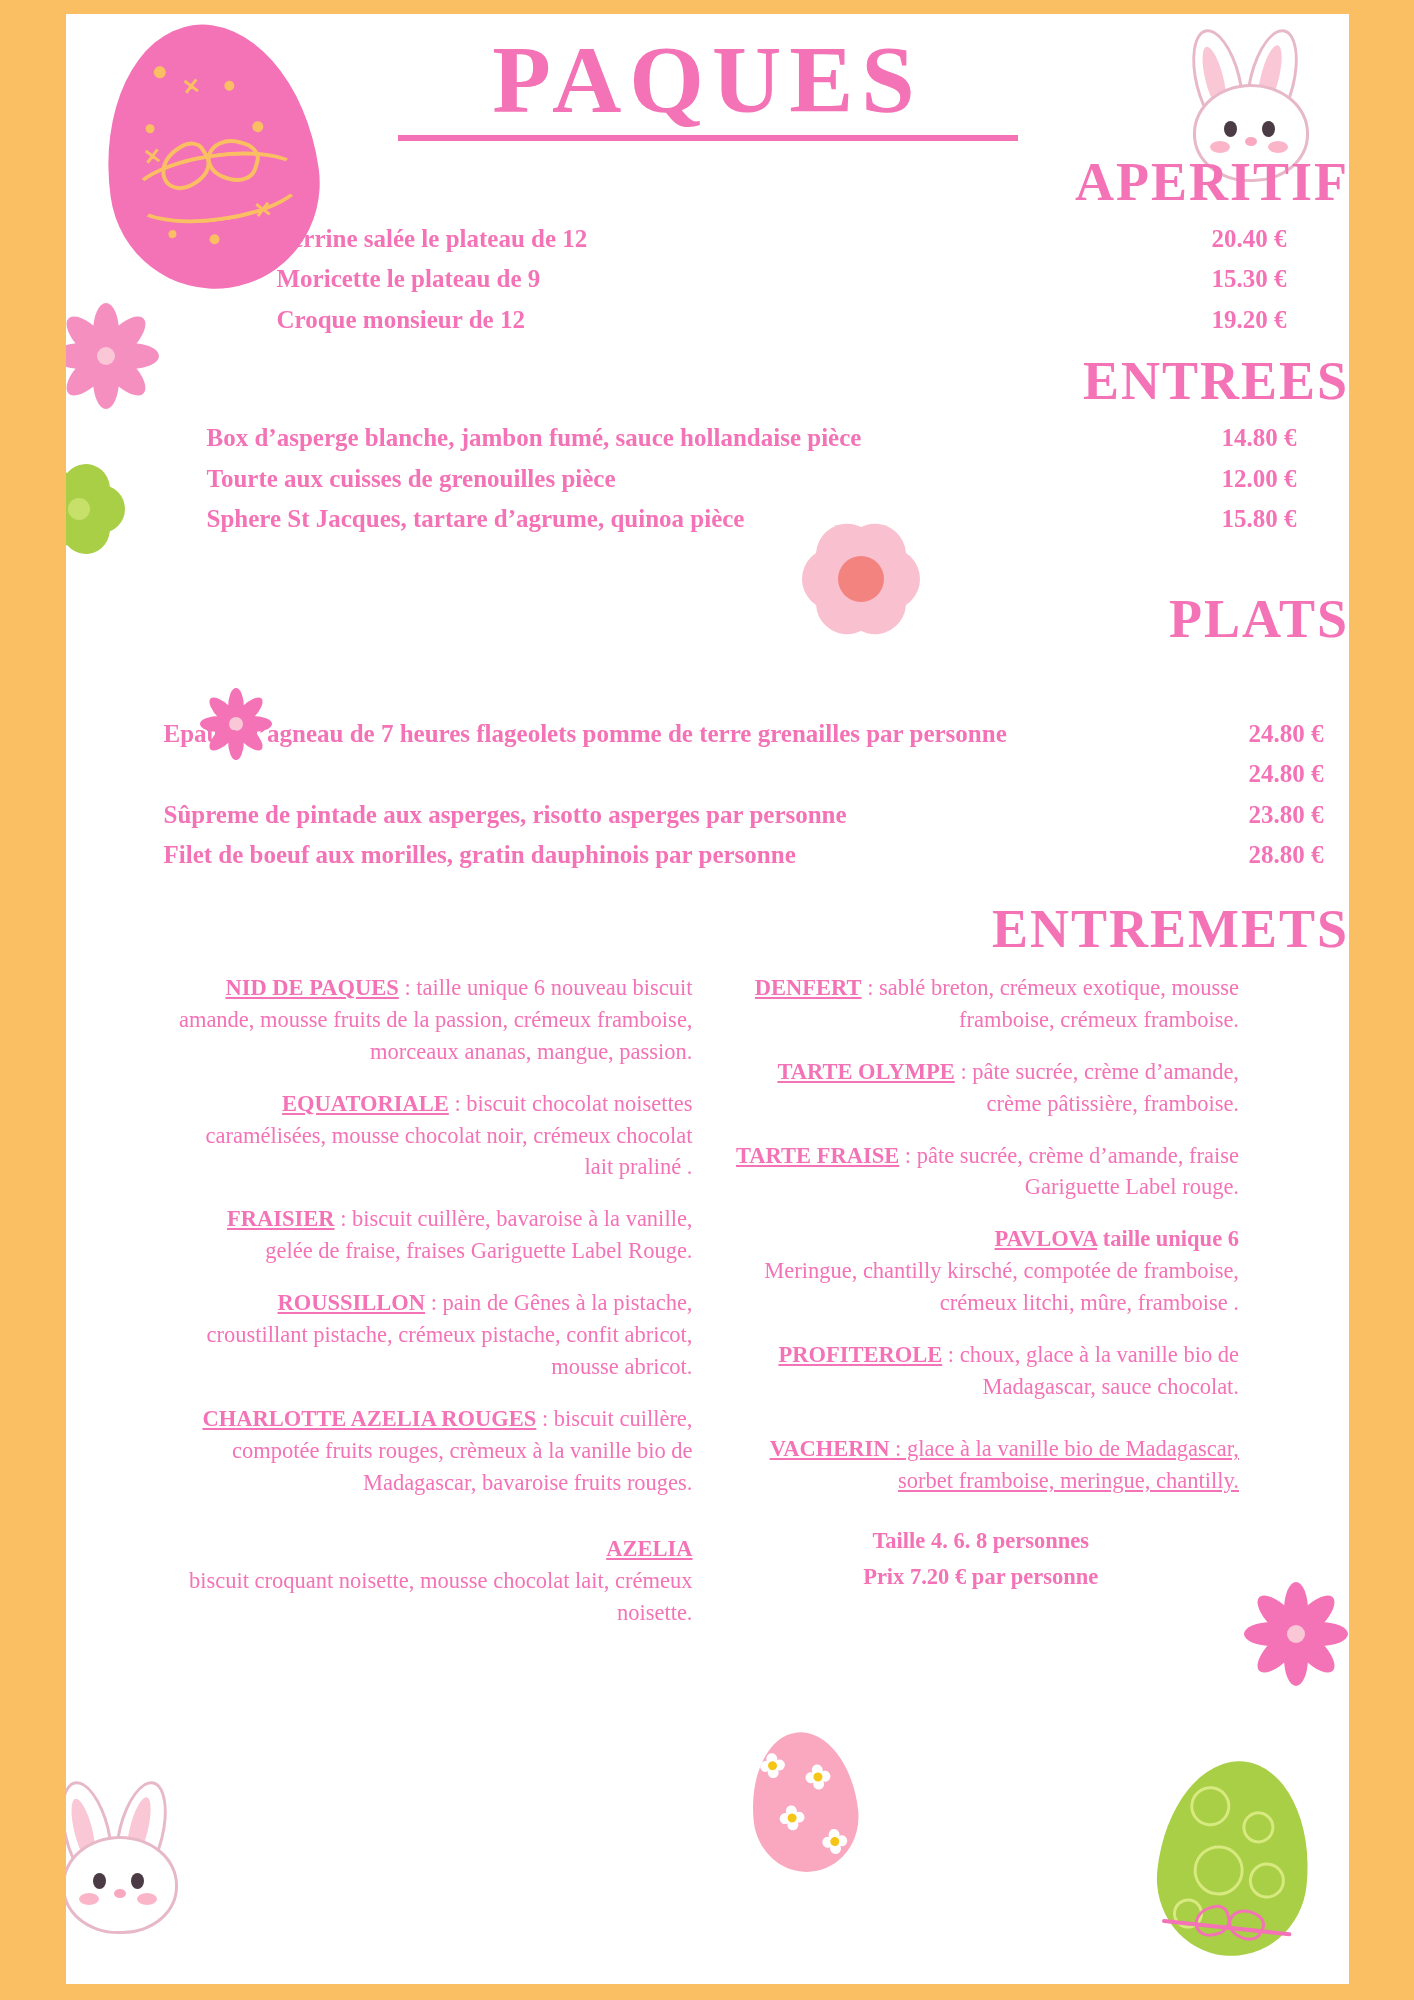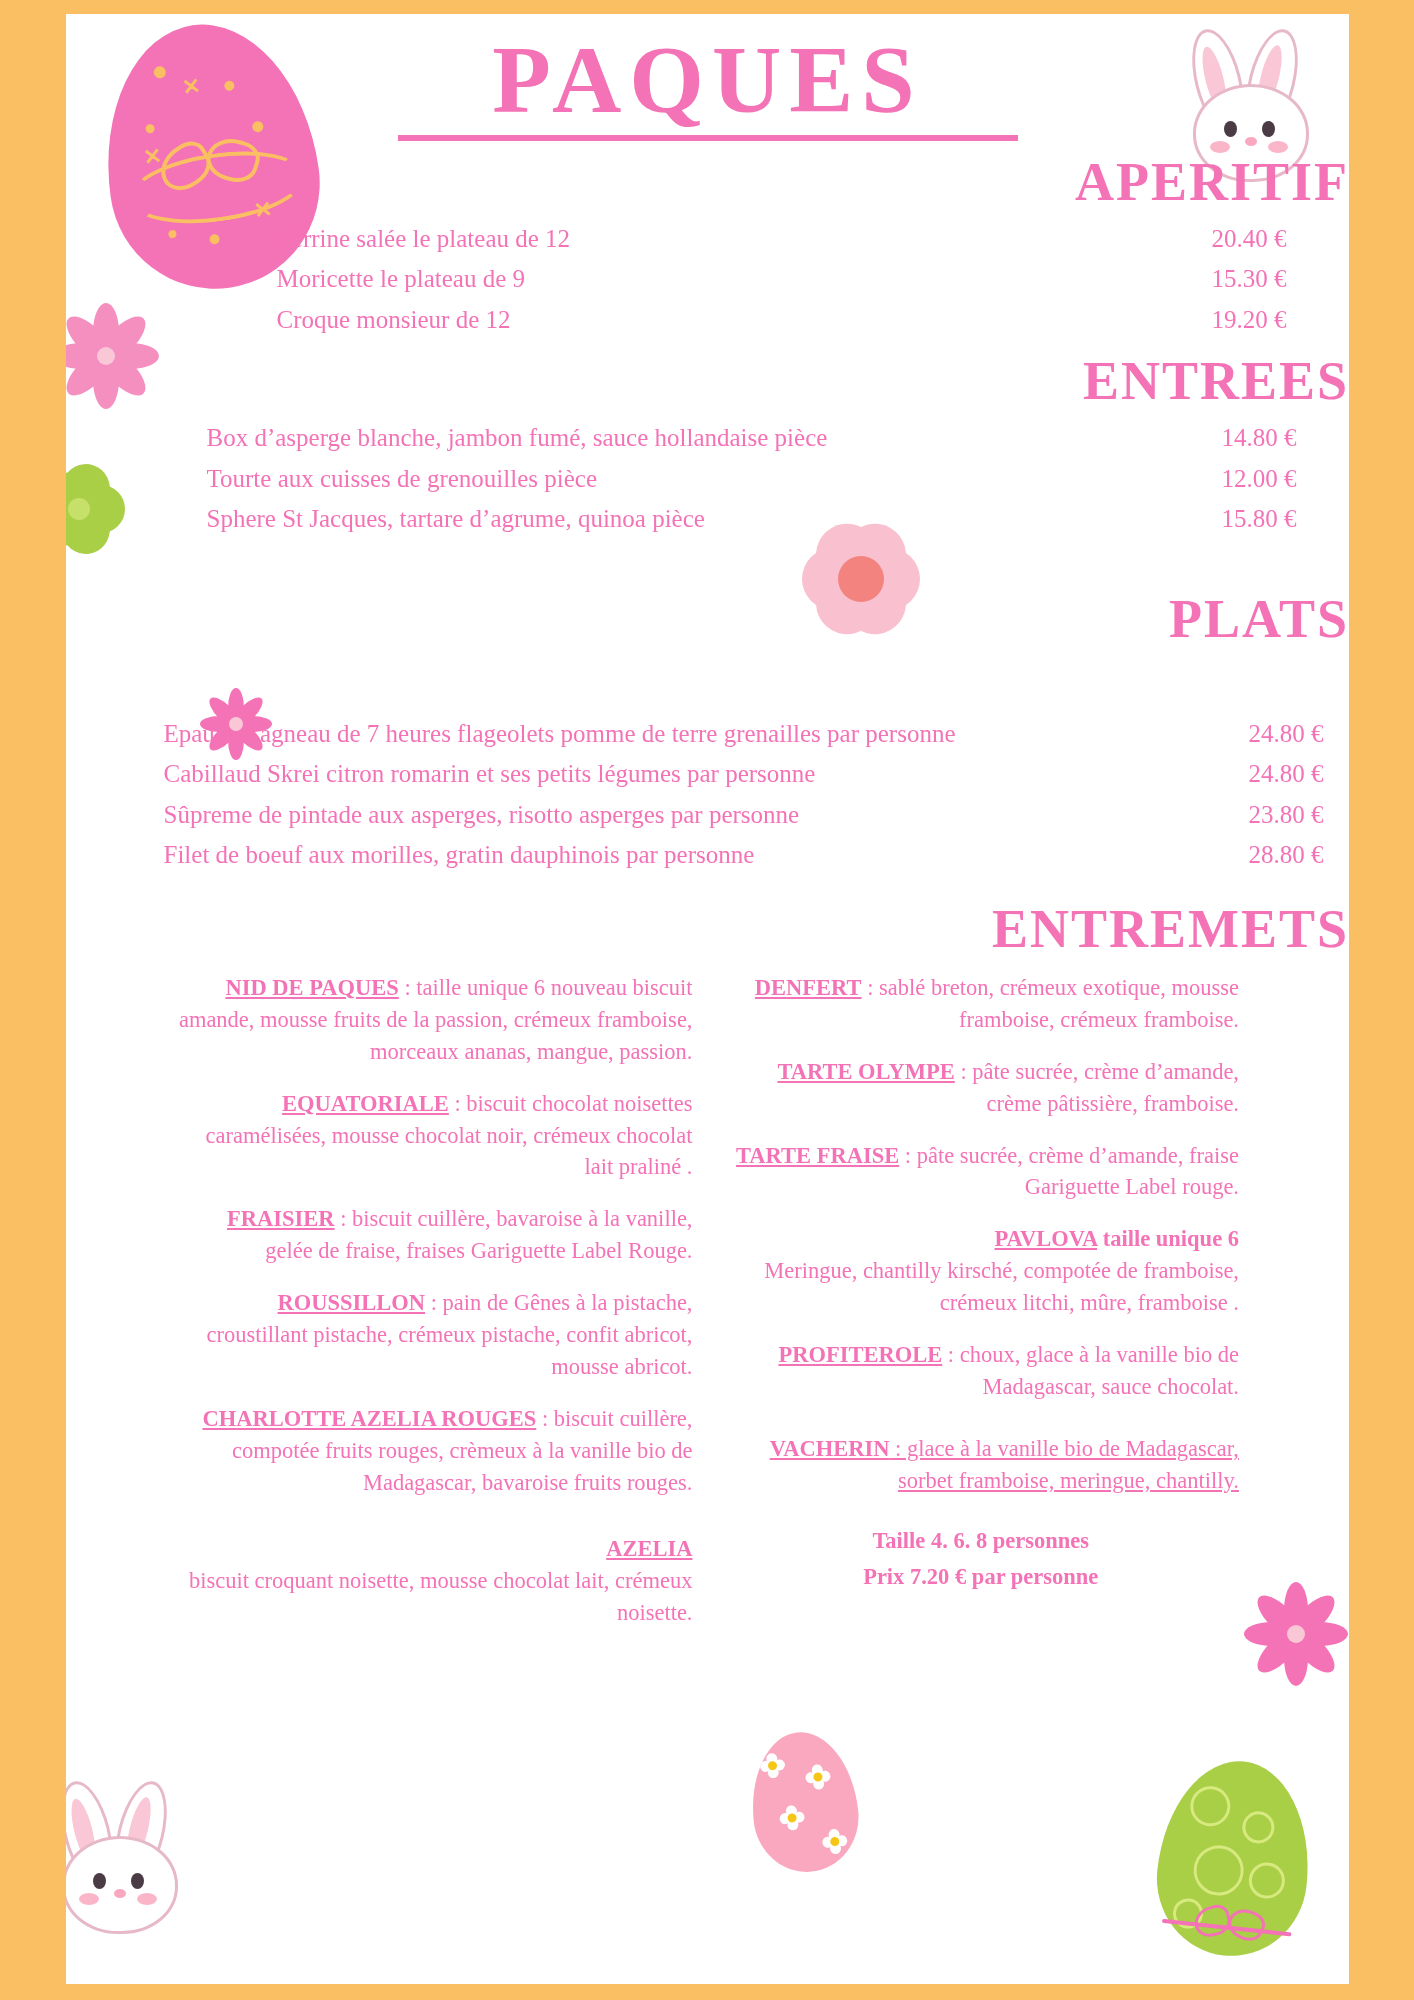--- a/index.html
+++ b/index.html
@@ -139,21 +139,21 @@
     font-size: 54px;
     letter-spacing: 2px;
     margin: 10px 0 6px 0;
   }
 
   .rows { margin: 0 auto; }
   .row {
     display: flex;
     align-items: baseline;
     color: #F472B6;
-    font-weight: normal;
+    font-weight: bold;
     font-size: 25px;
     line-height: 1.62;
   }
   .row .name { flex: 0 0 auto; }
   .row .spacer { flex: 1 1 auto; }
   .row .price { flex: 0 0 auto; white-space: nowrap; }
 
   .aperitif-rows { width: 1010px; padding-left: 148px; }
   .entrees-rows  { width: 1090px; padding-left: 88px; }
   .plats-rows    { width: 1160px; padding-left: 72px; font-size: 25px; }
@@ -369,21 +369,20 @@
 
     <div class="section-title" style="margin-top:48px;">PLATS</div>
     <div class="plats-gap"></div>
     <div class="rows plats-rows">
       <div class="row">
         <span class="name">Epaule d’agneau de 7 heures flageolets pomme de terre grenailles par personne</span>
         <span class="spacer"></span>
         <span class="price">24.80 €</span>
       </div>
       <div class="row">
-        <span class="name">Cabillaud Skrei citron romarin et ses petits légumes par personne</span>
         <span class="spacer"></span>
         <span class="price">24.80 €</span>
       </div>
       <div class="row">
         <span class="name">Sûpreme de pintade aux asperges, risotto asperges par personne</span>
         <span class="spacer"></span>
         <span class="price">23.80 €</span>
       </div>
       <div class="row">
         <span class="name">Filet de boeuf aux morilles, gratin dauphinois par personne</span>

